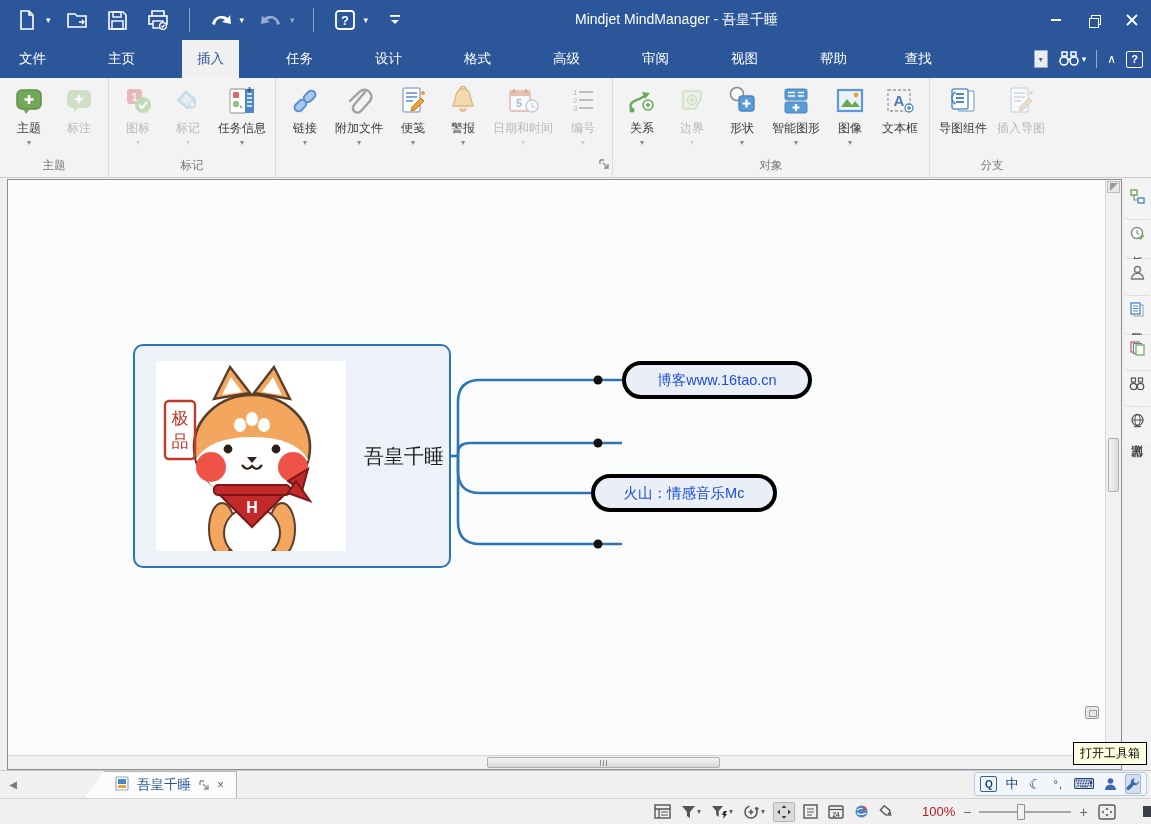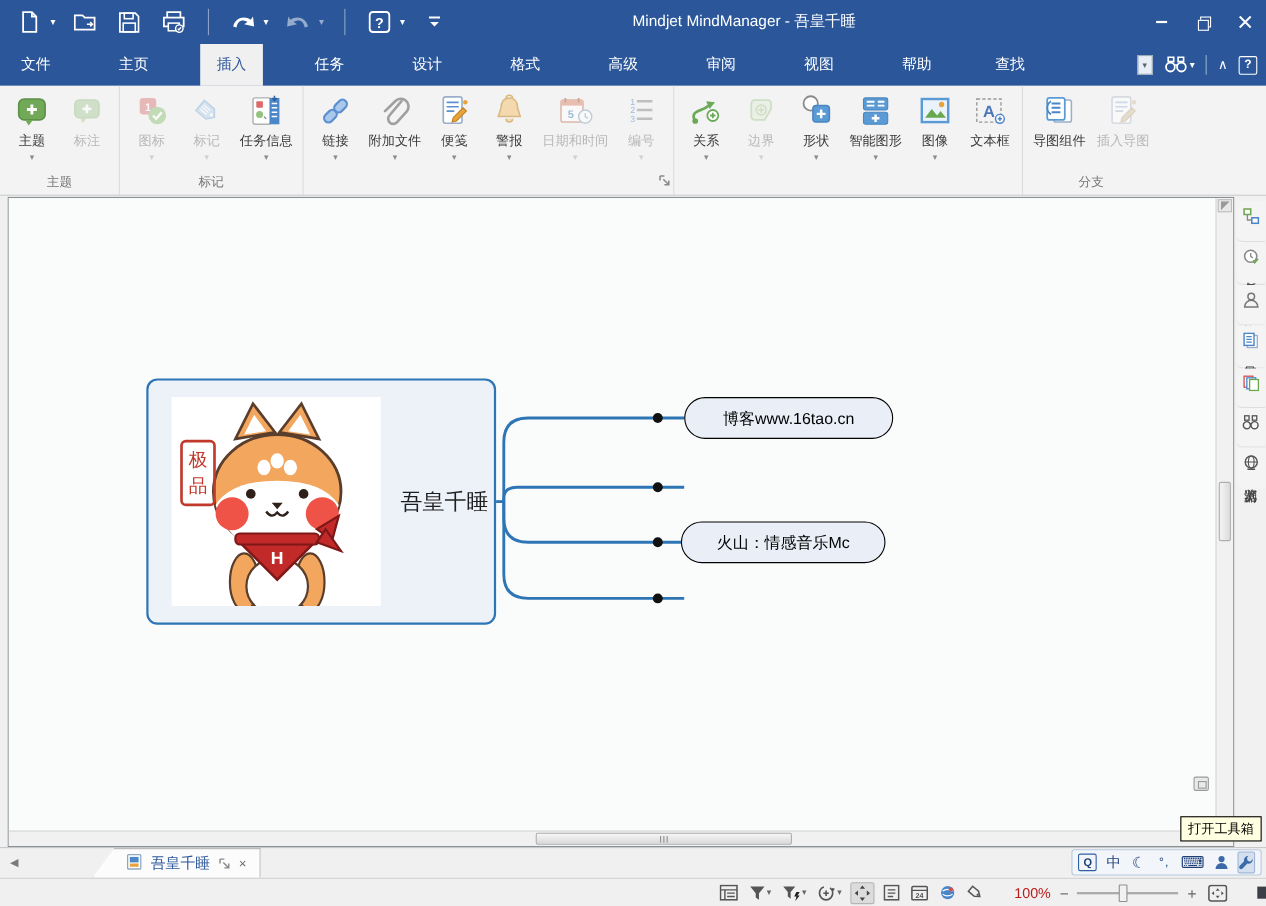--- a/index.html
+++ b/index.html
@@ -61,22 +61,22 @@
     display:flex; align-items:center; justify-content:center; gap:2px; }
   .hthumb i { width:1px; height:6px; background:#8f8f8f; }
   .corner { background:#f1f1f1; }
   
   .mm-svg { position:absolute; left:0; top:0; }
   .central-topic { position:absolute; left:125px; top:164px; width:318px; height:224px;
     background:#edf1f8; border:2px solid #2e75b6; border-radius:10px;
     display:flex; align-items:center; padding:16px 0 16px 21px; gap:18px; }
   .central-img { width:190px; height:190px; background:#fff; flex:none; }
   .central-label { font-size:20px; color:#1d1d1d; white-space:nowrap; }
-  .branch { position:absolute; height:38px; background:#e9eef7; border:1px solid #000000; border-radius:19px;
-    display:flex; align-items:center; justify-content:center; font-size:14.5px; color:#000000; white-space:nowrap; }
+  .branch { position:absolute; height:38px; background:#e9eef7; border:4px solid #000000; border-radius:19px;
+    display:flex; align-items:center; justify-content:center; font-size:14.5px; color:#1d4ed8; white-space:nowrap; }
   .toolbox-handle { position:absolute; right:6px; bottom:36px; width:14px; height:13px;
     background:#e9e9e9; border:1px solid #9a9a9a; border-radius:2px; }
   .toolbox-handle:after { content:""; position:absolute; left:3px; top:3px; width:6px; height:5px; border:1px solid #9a9a9a; }
   
   .sidebar { position:absolute; left:1123px; top:179px; width:28px; height:591px; background:#f1f1f1;
     display:flex; flex-direction:column; align-items:center; padding-top:4px; }
   .stab { display:flex; flex-direction:column; align-items:center; padding:6px 0 7px; gap:3px; width:26px;
     border-bottom:1px solid #dedede; background:#f4f4f4; border-radius:0 0 0 6px; }
   .stab .vlabel { writing-mode:vertical-rl; text-orientation:upright; font-size:12px; color:#3c3c3c; letter-spacing:1px; line-height:14px; }
   
@@ -444,20 +444,21 @@
             <svg width="32" height="32" viewBox="0 0 32 32">
               <rect x="4" y="5" width="22" height="21" fill="none" stroke="#9a9a9a" stroke-width="1.3" stroke-dasharray="3 2"></rect>
               <text x="15" y="21" text-anchor="middle" font-size="15" font-weight="bold" fill="#4a78b8">A</text>
               <circle cx="25" cy="23" r="4" fill="#fff" stroke="#4a86c8" stroke-width="1.3"></circle>
               <path d="M25 21 v4 M23 23 h4" stroke="#4a86c8" stroke-width="1.3"></path>
             </svg>
           </span>
         <span class="rlb">文本框</span>
       </div>
     </div>
+    <div class="rgroup-label">对象</div>
   </div>
 
   <div class="rgroup" style="border-right:none;">
     <div class="rbtn-row">
       <div class="rbtn">
         <span class="ric">
             <svg width="34" height="32" viewBox="0 0 34 32">
               <rect x="12" y="6" width="16" height="20" rx="2" fill="#fff" stroke="#9ab0c8" stroke-width="1.4"></rect>
               <rect x="6" y="4" width="16" height="20" rx="2" fill="#fff" stroke="#5b9bd5" stroke-width="1.6"></rect>
               <path d="M10 9 h8 M10 13 h8 M10 17 h8" stroke="#4a86c8" stroke-width="1.8"></path>
@@ -534,21 +535,21 @@
 
           <rect x="9" y="40" width="30" height="58" rx="4" fill="none" stroke="#c0392b" stroke-width="2.4"></rect>
           <text x="24" y="63" text-anchor="middle" font-size="17" fill="#c0392b">极</text>
           <text x="24" y="86" text-anchor="middle" font-size="17" fill="#c0392b">品</text>
         </svg>
       </div>
       <div class="central-label">吾皇千睡</div>
     </div>
 
     <div class="branch" style="left:614px; top:181px; width:190px;">博客www.16tao.cn</div>
-    <div class="branch" style="left:611px; top:294px; width:186px;">火山：情感音乐Mc</div>
+    <div class="branch" style="left:583px; top:294px; width:186px;">火山：情感音乐Mc</div>
 
     <div class="toolbox-handle"></div>
   </div>
 
   <div class="vscroll">
     <div class="vsplit">
       <svg width="8" height="8" viewBox="0 0 8 8">
           <path d="M0 8 L0 0 L8 0 Z" fill="#9a9a9a"></path>
         </svg>
     </div>

